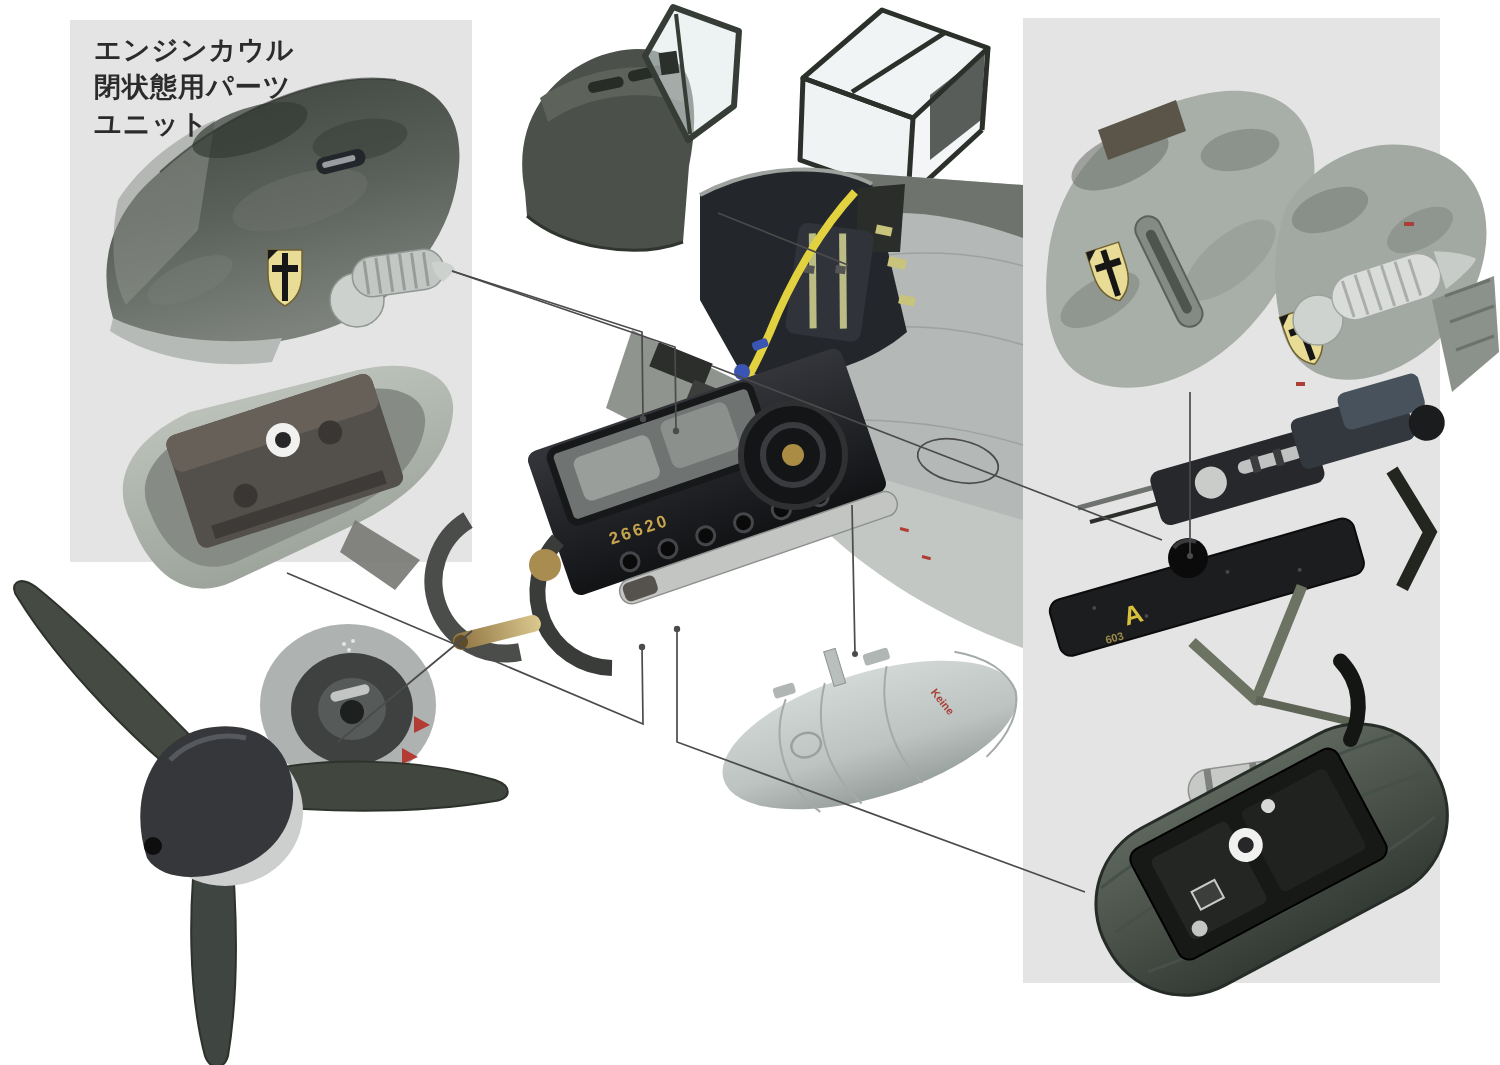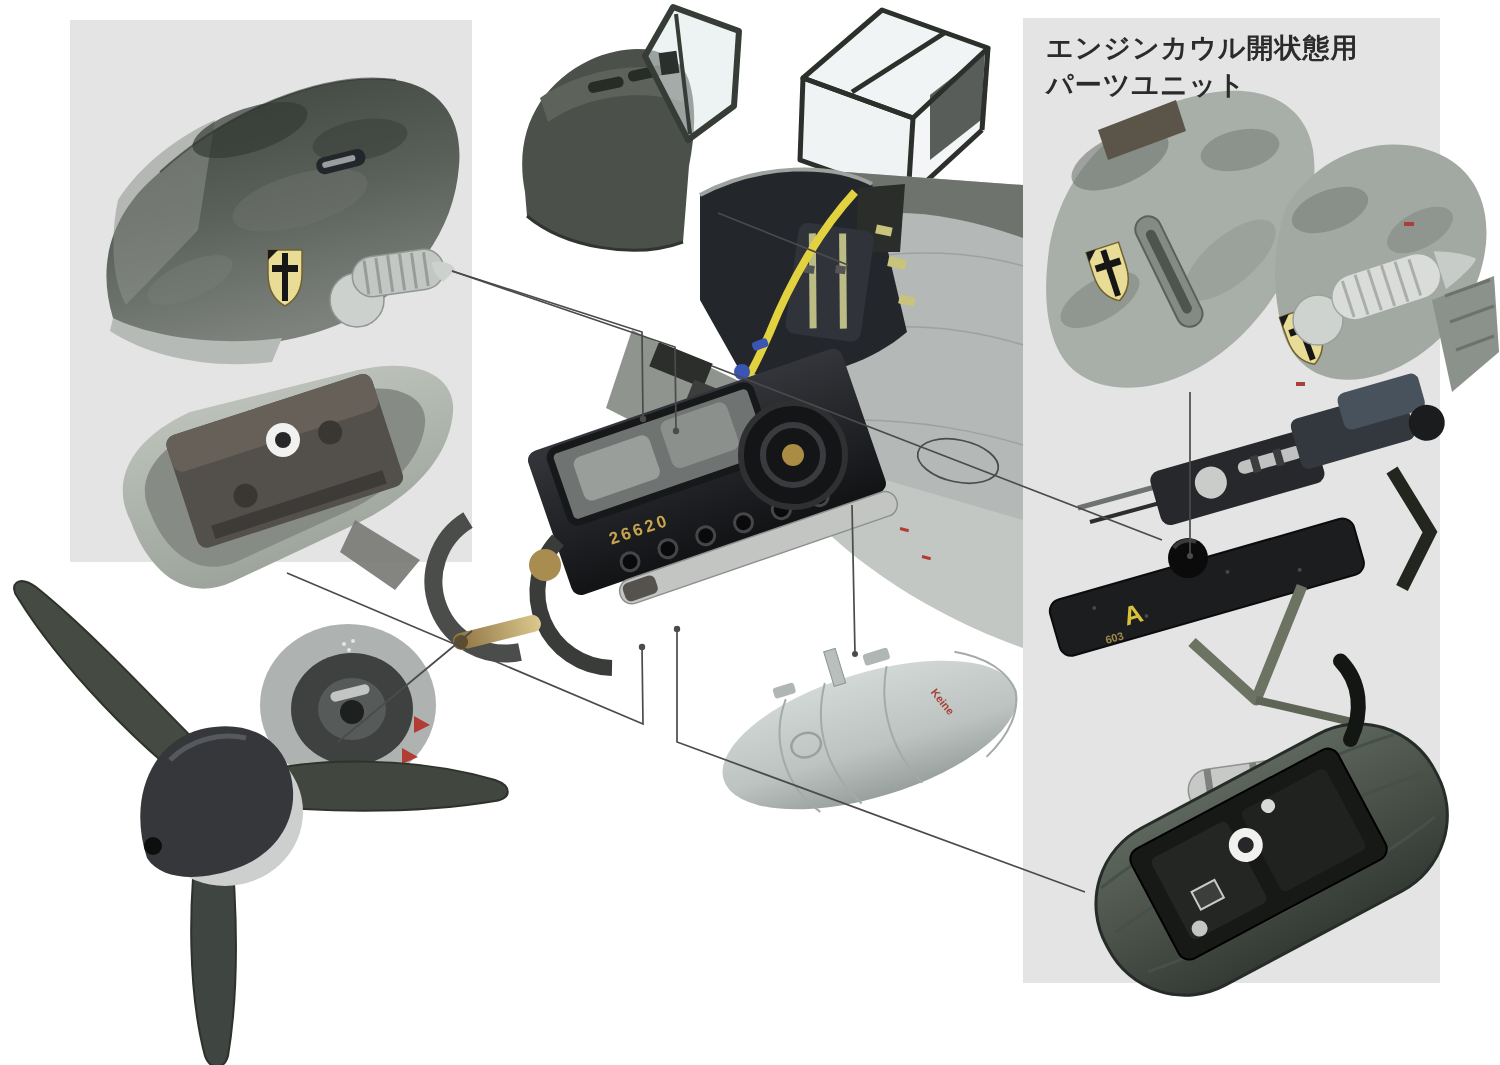--- a/index.html
+++ b/index.html
@@ -15,22 +15,22 @@
   svg.art{position:absolute;left:0;top:0;z-index:2;}
 </style>
 </head>
 <body>
 
 <div class="stage">
 
   <div class="panel left"></div>
   <div class="panel right"></div>
 
-
-  <div class="label right"><span>エンジンカウル開状態用</span><br><span>パーツユニット</span></div>
+  <div class="label left"><span>エンジンカウル</span><br><span>閉状態用パーツ</span><br><span>ユニット</span></div>
+
 
   <svg class="art" width="1500" height="1065" viewBox="0 0 1500 1065">
     <defs>
       <linearGradient id="cowlGrad" x1="0" y1="0" x2="0.3" y2="1">
         <stop offset="0" stop-color="#3d423c"></stop>
           <stop offset="0.55" stop-color="#5a605a"></stop>
         <stop offset="1" stop-color="#7d837c"></stop>
       </linearGradient>
       <linearGradient id="engGrad" x1="0" y1="0" x2="0" y2="1">
         <stop offset="0" stop-color="#34353a"></stop>

